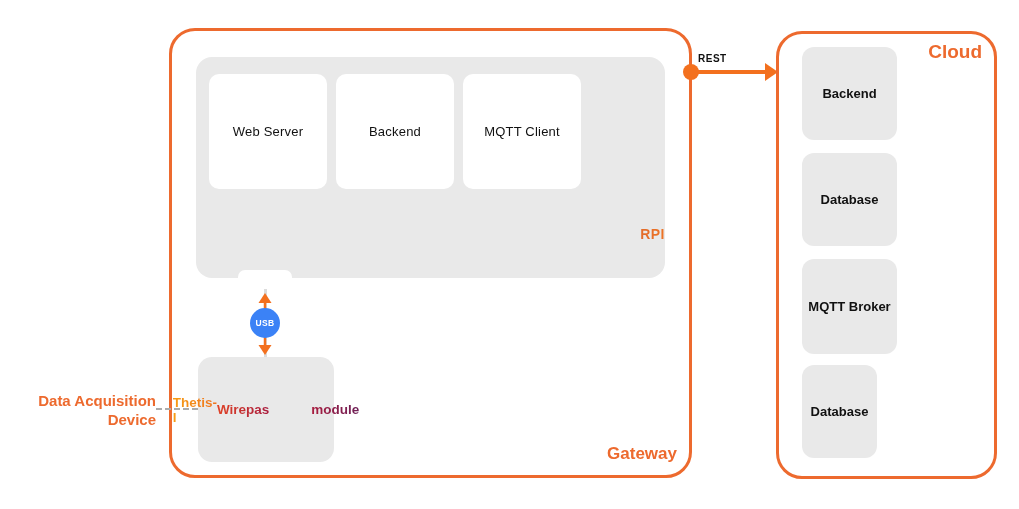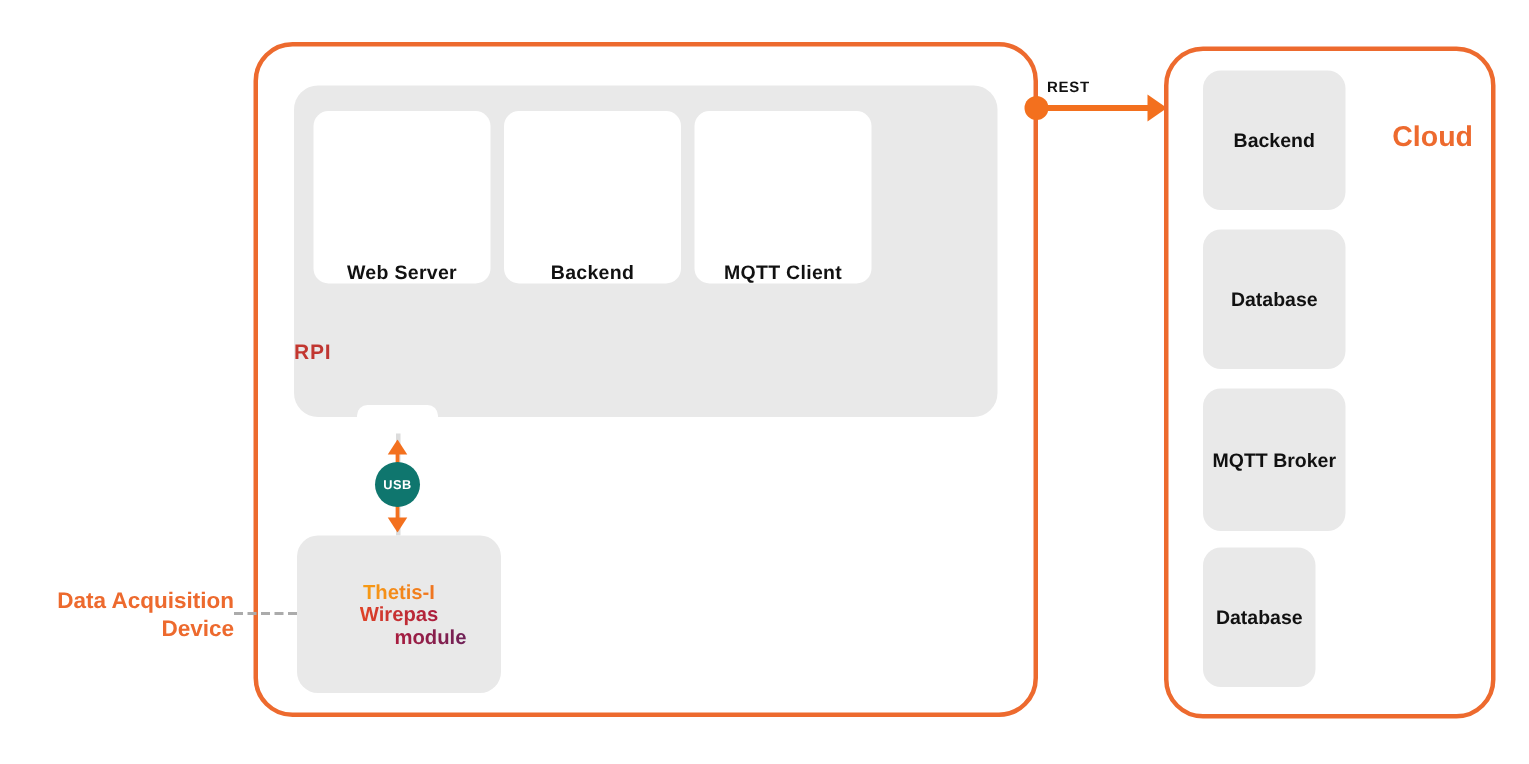--- a/index.html
+++ b/index.html
@@ -17,68 +17,67 @@
   
   .outline-box {
     border: 3px solid #ED6A2E;
     border-radius: 26px;
     background: #ffffff;
   }
   .box-caption {
     color: #ED6A2E;
     font-weight: 700;
     text-align: right;
-    margin-top: 40px;
   }
 
   
   .gray-panel { background: #E9E9E9; }
 
   
   .card {
     background: #ffffff;
     border-radius: 10px;
     display: flex;
-    align-items: flex-end;
-    justify-content: center;
-    font-weight: 700;
+    align-items: center;
+    justify-content: center;
+    font-weight: 400;
     font-size: 13px;
     color: #111111;
     letter-spacing: 0.2px;
   }
 
   .service-box {
     background: #E9E9E9;
     border-radius: 12px;
     display: flex;
     align-items: center;
     justify-content: center;
     font-weight: 700;
     font-size: 13px;
     color: #111111;
   }
 
   .rpi-label {
     width: 469px;
-    text-align: left;
+    text-align: right;
     font-weight: 700;
     font-size: 14px;
     letter-spacing: 0.5px;
     background: linear-gradient(90deg, #C4372F 0%, #86254D 55%, #EE7425 100%);
     -webkit-background-clip: text;
     background-clip: text;
     color: transparent;
     -webkit-text-fill-color: transparent;
   }
 
   .module-box {
     background: #E9E9E9;
     border-radius: 14px;
     display: flex;
-    flex-direction: column;
+    flex-direction: row;
     align-items: center;
     justify-content: center;
   }
   .module-line {
     font-weight: 700;
     font-size: 13.5px;
     line-height: 15px;
     -webkit-background-clip: text;
     background-clip: text;
     color: transparent;
@@ -90,21 +89,21 @@
 
   .usb-tab {
     background: #ffffff;
     border-radius: 7px;
   }
   .usb-gray-line { background: #DCDCDC; }
   .usb-circle {
     width: 30px;
     height: 30px;
     border-radius: 50%;
-    background: #0f766e;
+    background: #3b82f6;
     display: flex;
     align-items: center;
     justify-content: center;
     color: #ffffff;
     font-weight: 700;
     font-size: 8.5px;
     letter-spacing: 0.3px;
   }
 
   .rest-dot {
@@ -177,20 +176,21 @@
   <div class="abs usb-circle" style="left:250px; top:308px;">
     <span>USB</span>
   </div>
 
   <div class="abs module-box" style="left:198px; top:357px; width:136px; height:105px;">
     <div class="module-line module-line-1">Thetis-I</div>
     <div class="module-line module-line-2">Wirepas</div>
     <div class="module-line module-line-3">module</div>
   </div>
 
+  <div class="abs box-caption" style="left:553px; top:444px; width:124px; font-size:17px;">Gateway</div>
 
   <div class="abs daq-label" style="left:12px; top:391px;">Data Acquisition Device</div>
   <div class="abs dashed-line" style="left:156px; top:408px;"></div>
 
   <div class="abs rest-label" style="left:698px; top:53px;">REST</div>
   <div class="abs rest-line" style="left:691px; top:70px; width:77px;"></div>
   <div class="abs rest-arrowhead" style="left:765px; top:63px;"></div>
   <div class="abs rest-dot" style="left:683px; top:64px;"></div>
 
   <div class="abs outline-box" style="left:776px; top:31px; width:221px; height:448px;"></div>

